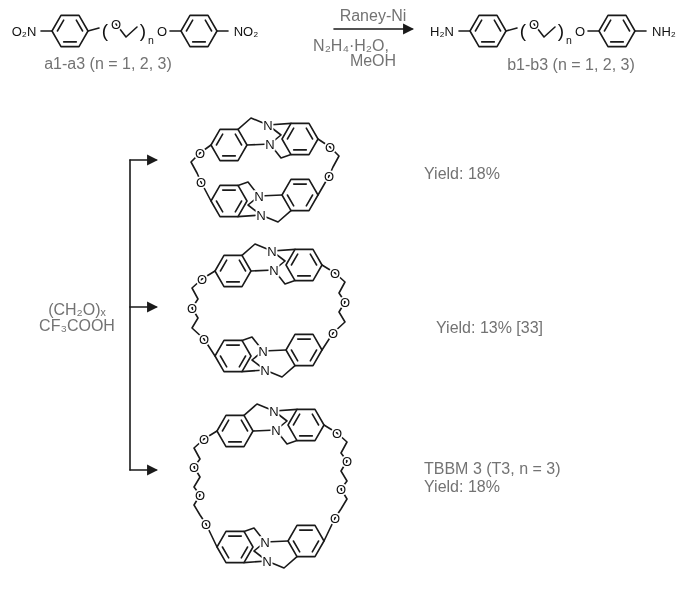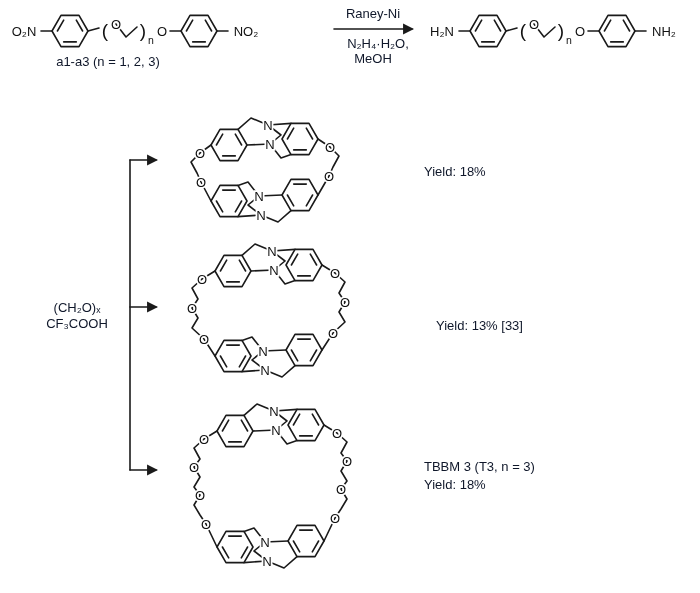--- a/index.html
+++ b/index.html
@@ -1,19 +1,19 @@
 <!DOCTYPE html>
 <html><head>
 <meta charset="utf-8">
 <style>
   html,body{margin:0;padding:0;background:#ffffff}
   .canvas{position:relative;width:700px;height:593px;background:#ffffff;
           font-family:"Liberation Sans","DejaVu Sans",sans-serif;color:#111;overflow:hidden}
   .canvas svg{position:absolute;left:0;top:0}
-  .lbl{position:absolute;font-size:13px;line-height:1.2;white-space:nowrap;color:#0f172a}
+  .lbl{position:absolute;font-size:16px;line-height:1.2;white-space:nowrap;color:#737373}
   .lbl.center{transform:translateX(-50%)}
   .lbl b{font-weight:normal}
   .bond{stroke:#1a1a1a;stroke-width:1.6;fill:none;stroke-linejoin:round;stroke-linecap:round}
   text.atom{font-family:"Liberation Sans","DejaVu Sans",sans-serif;font-size:13px;fill:#111;
             stroke:#ffffff;stroke-width:3.5;paint-order:stroke;
             text-anchor:middle;dominant-baseline:central;font-weight:normal}
   text.paren{font-size:19px}
   text.sub{font-size:10.5px}
 </style>
 </head>
@@ -125,23 +125,24 @@
     <text class="atom" x="206" y="524">O</text>
     <text class="atom" x="337" y="433">O</text>
     <text class="atom" x="347" y="461">O</text>
     <text class="atom" x="341" y="489">O</text>
     <text class="atom" x="335" y="518">O</text>
   </g>
 </svg>
 
 <div class="lbl center" style="left:108px;top:54px"><b>a1-a3</b><span> (n = 1, 2, 3)</span></div>
 
+<div class="lbl center" style="left:571px;top:55px"><b>b1-b3</b><span> (n = 1, 2, 3)</span></div>
 
 <div class="lbl center" style="left:373px;top:6px">Raney-Ni</div>
-<div class="lbl center" style="left:378px;top:36px">N₂H₄·H₂O,</div>
+<div class="lbl center" style="left:351px;top:36px">N₂H₄·H₂O,</div>
 <div class="lbl center" style="left:373px;top:51px">MeOH</div>
 
 <div class="lbl center" style="left:77px;top:300px">(CH₂O)ₓ</div>
 <div class="lbl center" style="left:77px;top:316px">CF₃COOH</div>
 
 <div class="lbl" style="left:424px;top:164px">Yield: 18%</div>
 
 <div class="lbl" style="left:436px;top:318px">Yield: 13% [33]</div>
 
 <div class="lbl" style="left:424px;top:459px"><span>TBBM 3 (</span><b>T3</b><span>, n = 3)</span></div>

